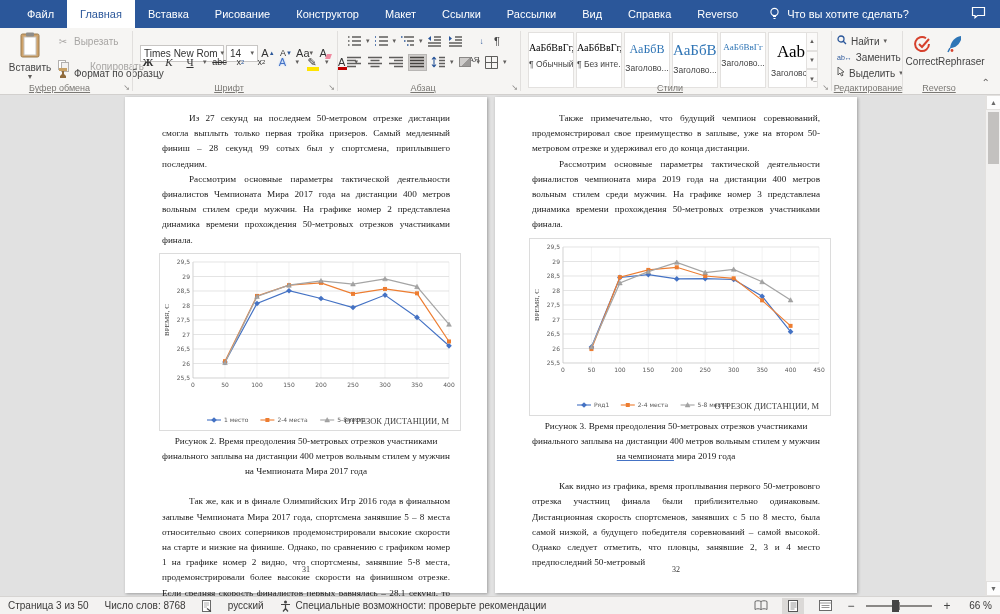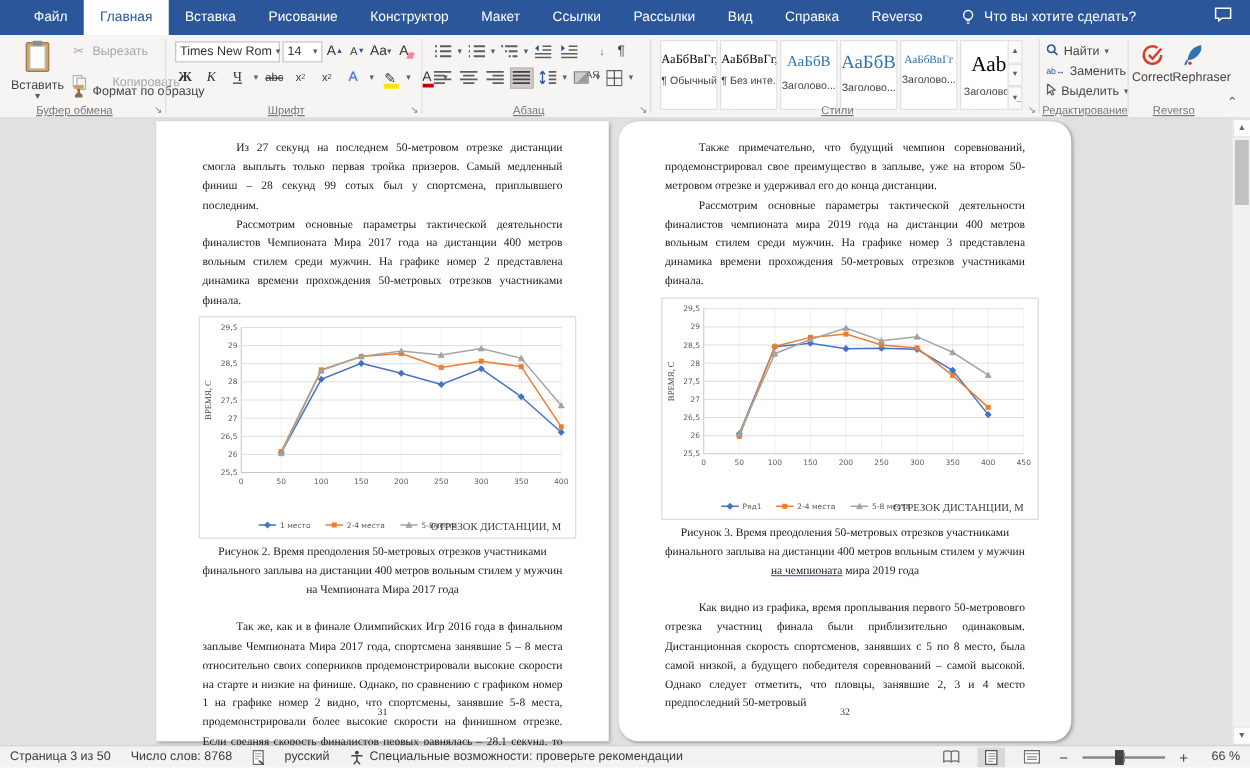--- a/index.html
+++ b/index.html
@@ -148,21 +148,21 @@
             </svg>
           </span>
         <span>Формат по образцу</span>
       </div>
       <div class="grp-label">Буфер обмена</div>
       <div class="launcher">↘</div>
       <div class="vsep" style="right:0;"></div>
     </div>
 
     <div class="grp" style="left:134px;width:204px;">
-      <div class="smallrow" style="left:6px;top:5px;gap:2px;">
+      <div class="smallrow" style="left:6px;top:17px;gap:2px;">
         <span class="combo" style="width:84px;">
             <span>Times New Rom</span>
             <span class="dn">▾</span>
           </span>
         <span class="combo" style="width:32px;">
             <span>14</span>
             <span class="dn">▾</span>
           </span>
         <span class="fbtn">
             <span>А</span>
@@ -471,21 +471,21 @@
               <text x="289" y="170" font-size="8.5" fill="#404040" text-anchor="end" font-family="Liberation Serif, serif">ОТРЕЗОК ДИСТАНЦИИ, М</text>
               <text x="9" y="66" font-size="7" fill="#404040" text-anchor="middle" font-family="Liberation Serif, serif" transform="rotate(-90 9 66)">ВРЕМЯ, С</text>
             </svg></div>
         <p class="caption">Рисунок 2. Время преодоления 50-метровых отрезков участниками финального заплыва на дистанции 400 метров вольным стилем у мужчин на Чемпионата Мира 2017 года</p>
         <div class="spacer"></div>
         <p>Так же, как и в финале Олимпийских Игр 2016 года в финальном заплыве Чемпионата Мира 2017 года, спортсмена занявшие 5 – 8 места относительно своих соперников продемонстрировали высокие скорости на старте и низкие на финише. Однако, по сравнению с графиком номер 1 на графике номер 2 видно, что спортсмены, занявшие 5-8 места, продемонстрировали более высокие скорости на финишном отрезке. Если средняя скорость финалистов первых равнялась – 28,1 секунд, то вторых – 27,3 секунд.</p>
       </div>
       <div class="pagenum">31</div>
     </div>
 
-    <div class="page" style="left:495px;border-radius:16px;">
+    <div class="page" style="left:495px;">
       <div class="page-content">
         <p>Также примечательно, что будущий чемпион соревнований, продемонстрировал свое преимущество в заплыве, уже на втором 50-метровом отрезке и удерживал его до конца дистанции.</p>
         <p>Рассмотрим основные параметры тактической деятельности финалистов чемпионата мира 2019 года на дистанции 400 метров вольным стилем среди мужчин. На графике номер 3 представлена динамика времени прохождения 50-метровых отрезков участниками финала.</p>
         <div class="chartbox chart-host"><svg width="300" height="176" viewBox="0 0 300 176" font-family="DejaVu Sans, sans-serif">
               <line x1="33" y1="8" x2="33" y2="124" stroke="#bfbfbf" stroke-width="0.7"></line>
               <text x="33" y="133" font-size="6" fill="#595959" text-anchor="middle">0</text>
               <line x1="61.44444444444444" y1="8" x2="61.44444444444444" y2="124" stroke="#ededed" stroke-width="0.7"></line>
               <text x="61.44444444444444" y="133" font-size="6" fill="#595959" text-anchor="middle">50</text>
               <line x1="89.88888888888889" y1="8" x2="89.88888888888889" y2="124" stroke="#ededed" stroke-width="0.7"></line>
               <text x="89.88888888888889" y="133" font-size="6" fill="#595959" text-anchor="middle">100</text>

